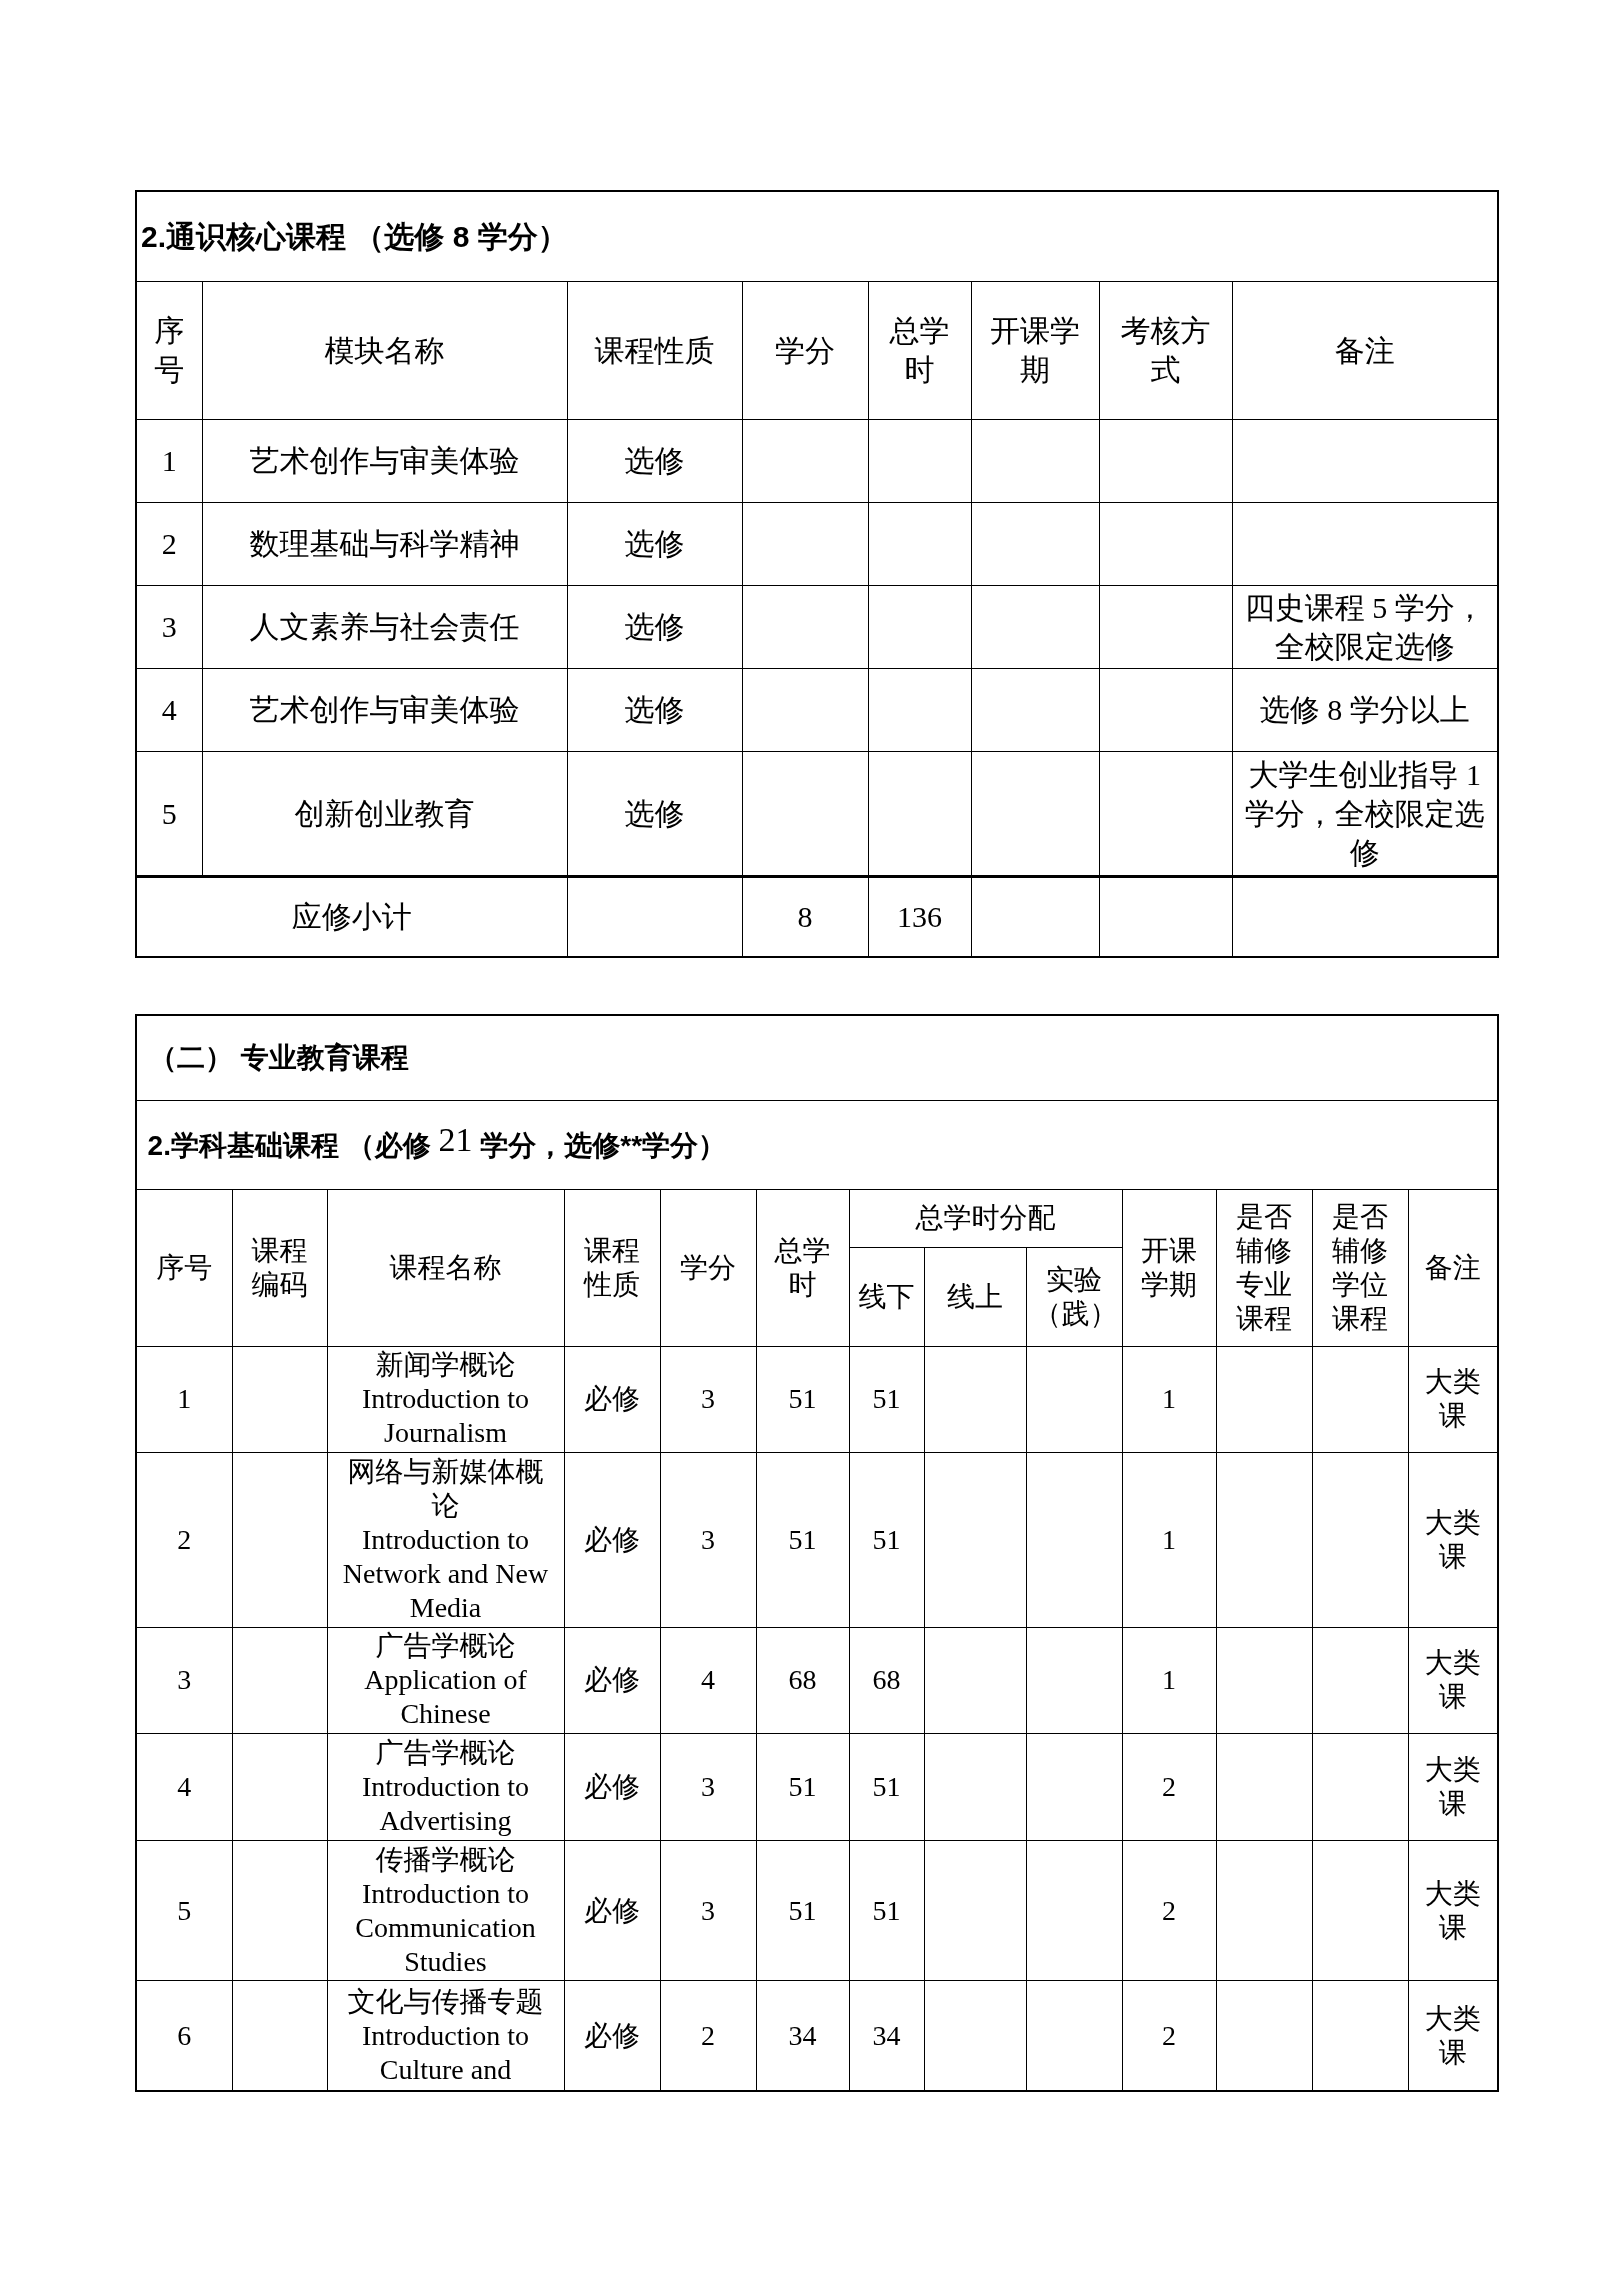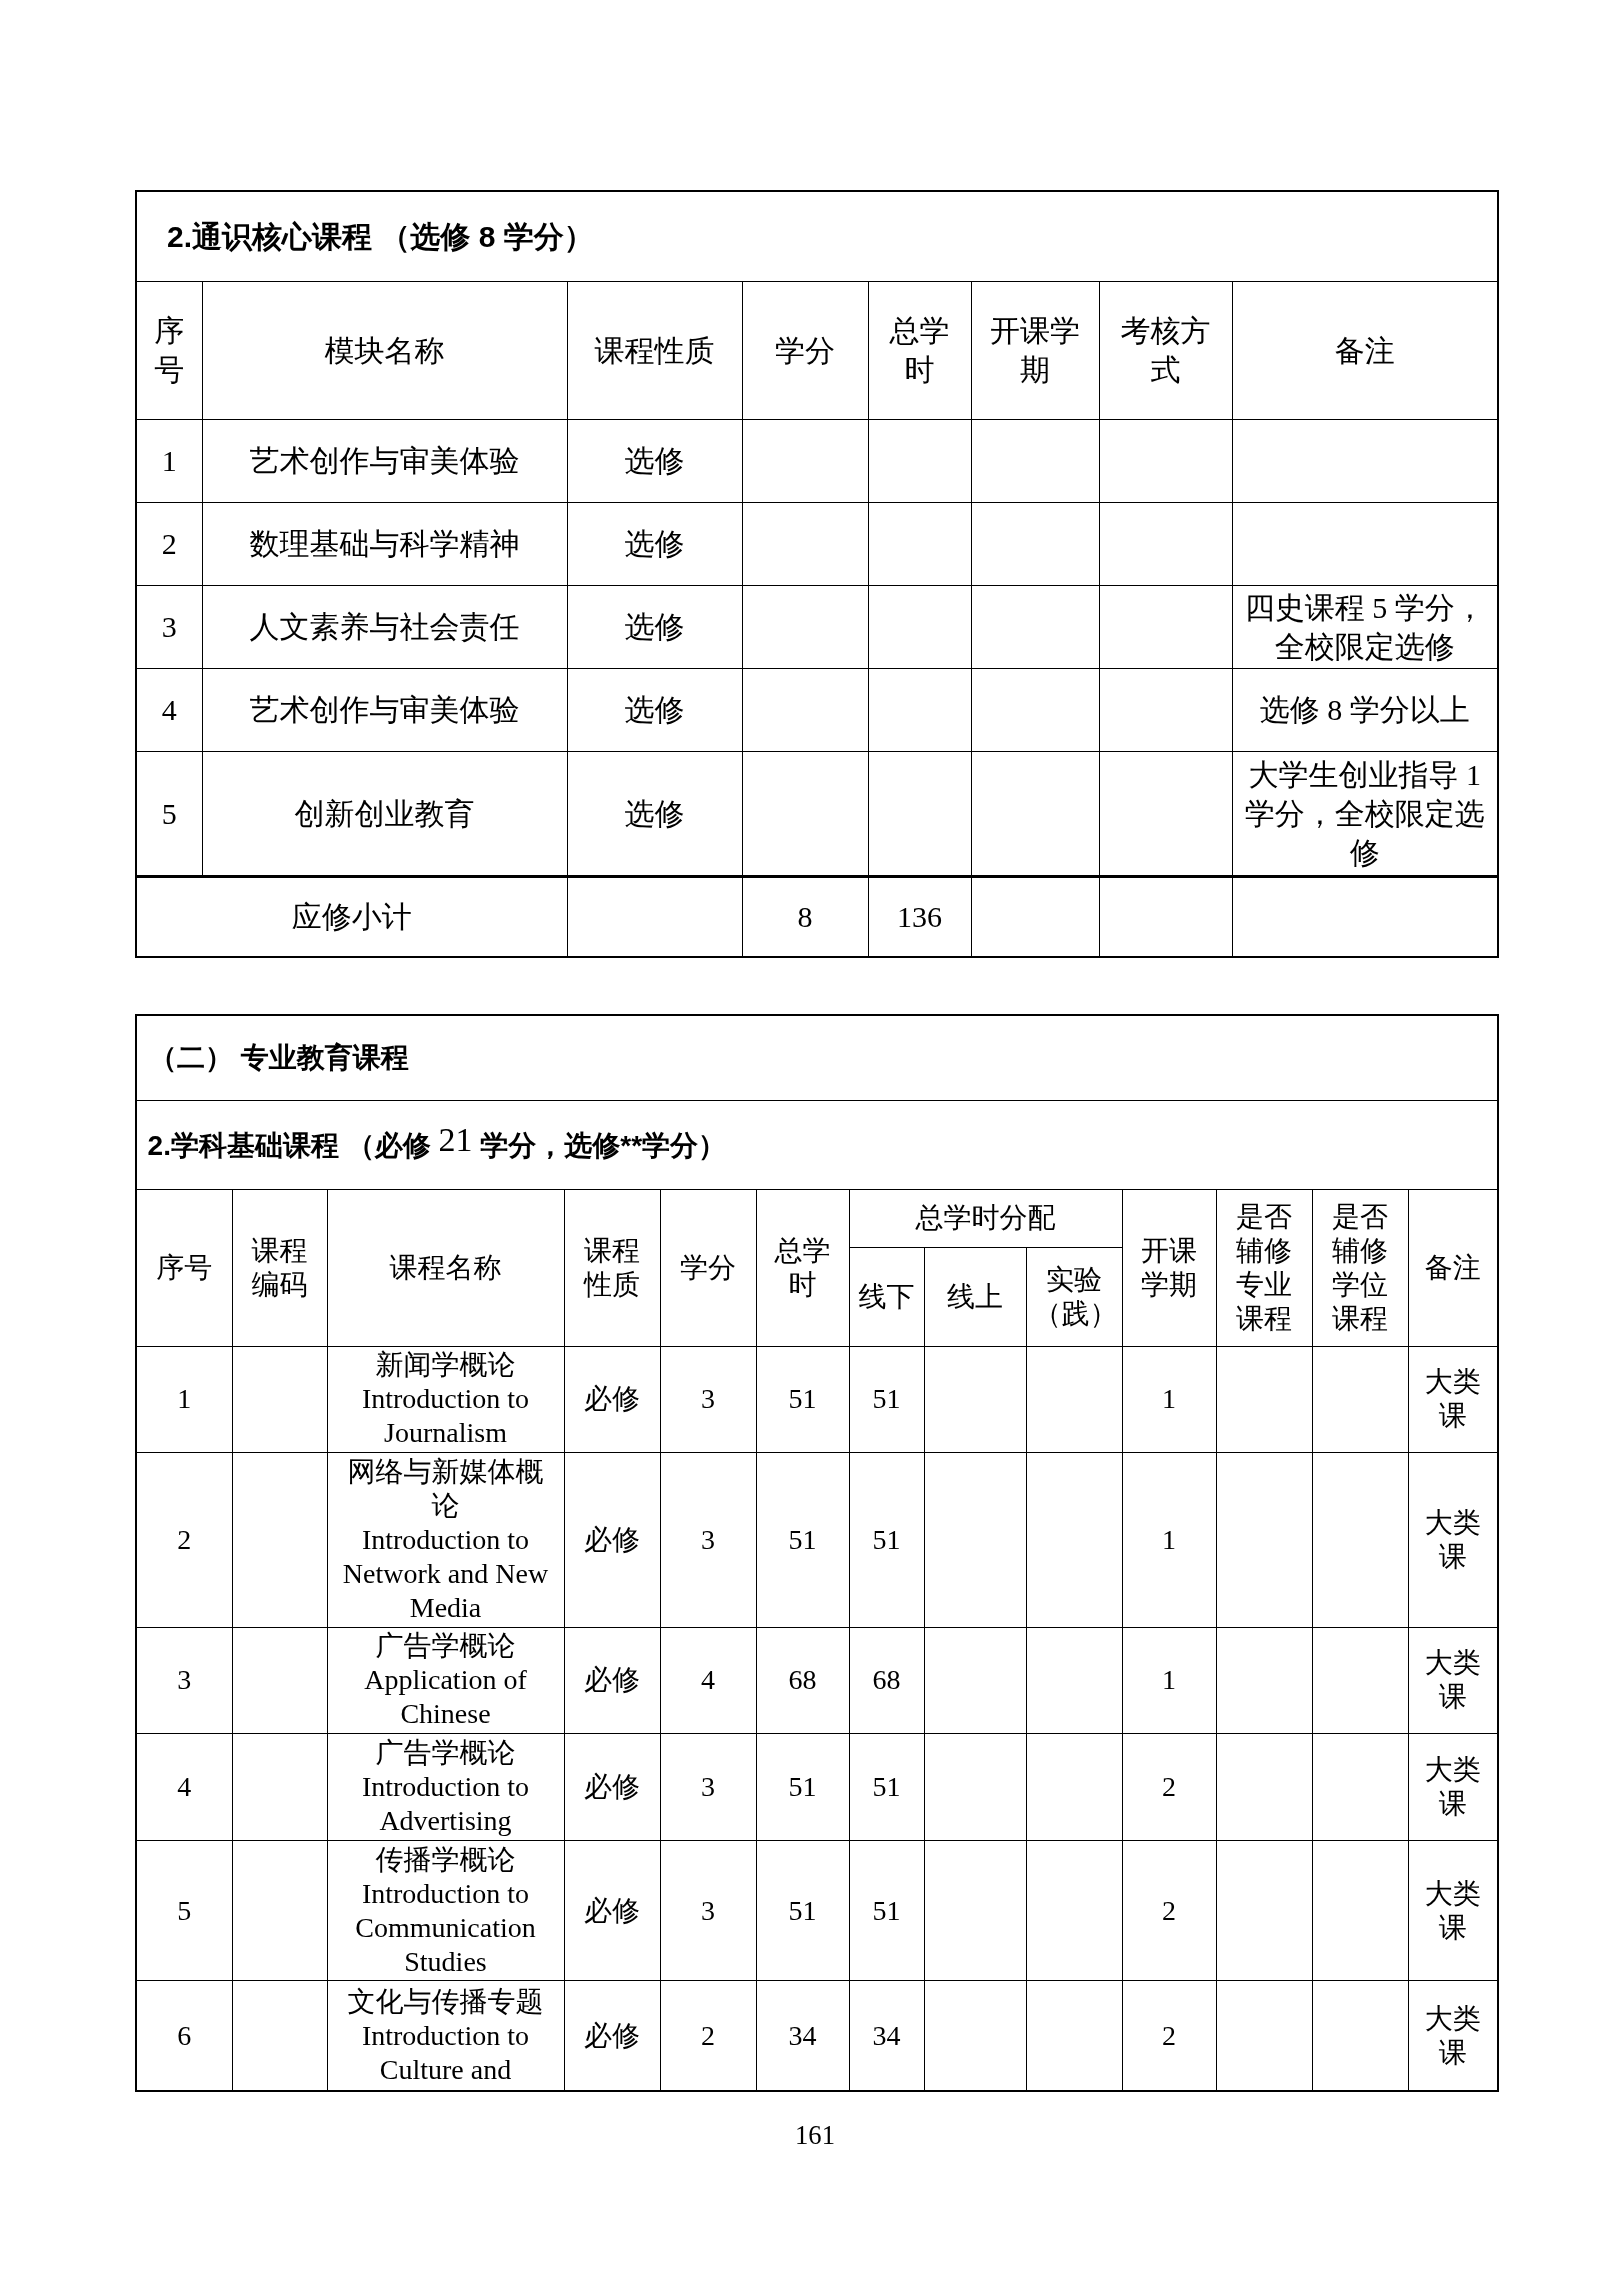--- a/index.html
+++ b/index.html
@@ -35,21 +35,21 @@
   .t1 .r5 { height: 125px; }
   .t1 .rs { height: 81px; }
   .t1 tr.rs td { border-top: 3.5px solid #000; font-family: Liberation Serif, serif; }
   .heading-cell {
     text-align: left;
     font-family: "Liberation Sans", "DejaVu Sans", sans-serif;
     font-weight: 700;
     font-size: 35px;
     line-height: 1.2;
   }
-  .t1 .heading-cell { padding-left: 30px; }
+  .t1 .heading-cell { padding-left: 4px; }
   
   .t2 { margin-top: 56px; }
   .t2 td { font-size: 28px; line-height: 34px; padding: 1.8px 7px; }
   .t2 .rsec { height: 85px; }
   .t2 .rsub { height: 89px; }
   .t2 .rh1 { height: 58px; }
   .t2 .rh2 { height: 99px; }
   .t2 .rd1 { height: 101px; }
   .t2 .rd2 { height: 174px; }
   .t2 .rd3 { height: 104px; }
@@ -314,16 +314,15 @@
         <td></td>
         <td></td>
         <td>2</td>
         <td></td>
         <td></td>
         <td>大类课</td>
       </tr>
     </tbody>
   </table>
 
-  <div class="pagenum">161</div>
 
 </div>
 
 
 </body></html>

